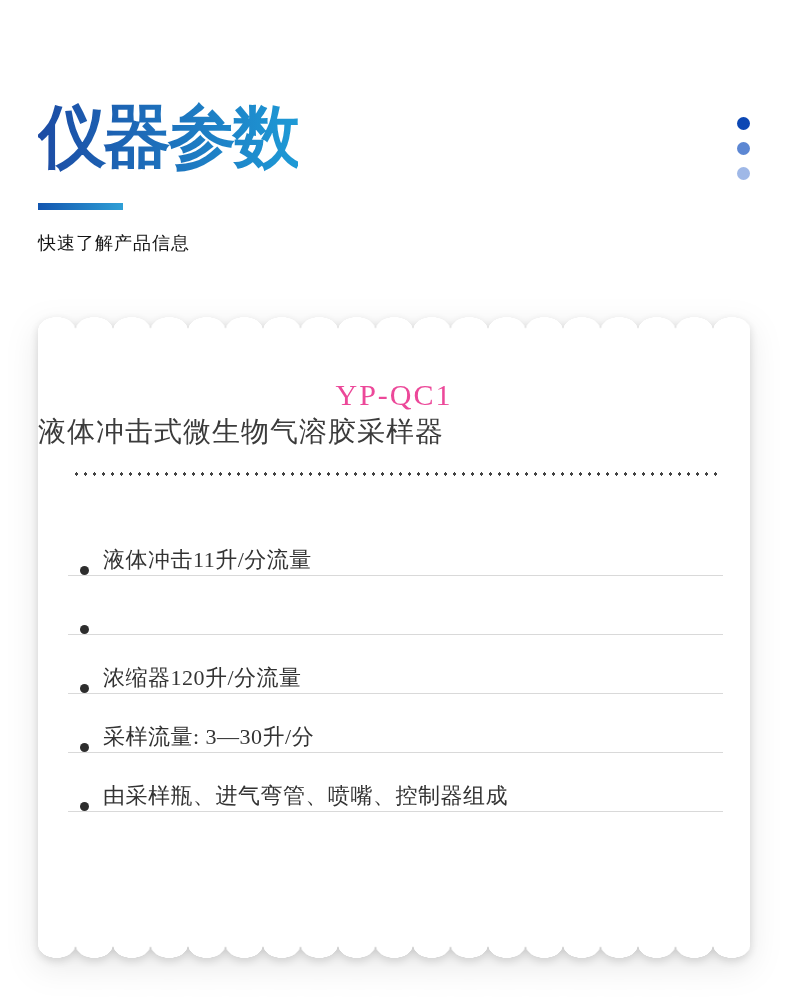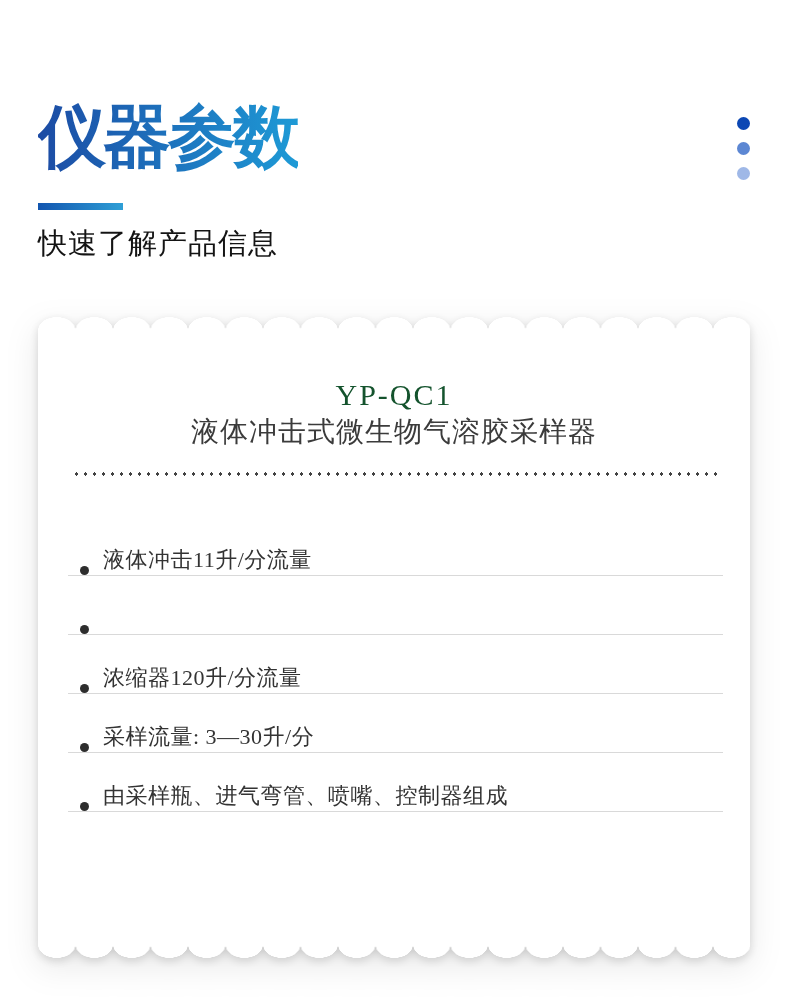--- a/index.html
+++ b/index.html
@@ -40,21 +40,21 @@
     top: 203px;
     width: 85px;
     height: 7px;
     background-image: linear-gradient(90deg, #1255af, #2f9fd6);
   }
   .page-subtitle {
     position: absolute;
     left: 38px;
     top: 228px;
     margin: 0;
-    font-size: 29px;
+    font-size: 18px;
     line-height: 30px;
     color: #141414;
     letter-spacing: 1px;
   }
   .decor-dots {
     position: absolute;
     right: 40px;
     top: 117px;
     display: flex;
     flex-direction: column;
@@ -91,25 +91,24 @@
     box-sizing: border-box;
   }
   .card-model {
     margin: 0;
     padding-top: 46px;
     text-align: center;
     font-size: 30px;
     line-height: 38px;
     font-weight: 400;
     letter-spacing: 2px;
-    color: #14532d;
+    color: #ec4899;
   }
   .card-name {
     margin: 0;
-    text-align: center;
     font-size: 28px;
     line-height: 36px;
     font-weight: 400;
     letter-spacing: 1px;
     color: #3b3b3b;
   }
   .dotted-divider {
     margin: 22px 32px 0 34px;
     height: 4px;
     background-image: radial-gradient(circle, #424242 1.6px, rgba(66,66,66,0) 1.8px);

